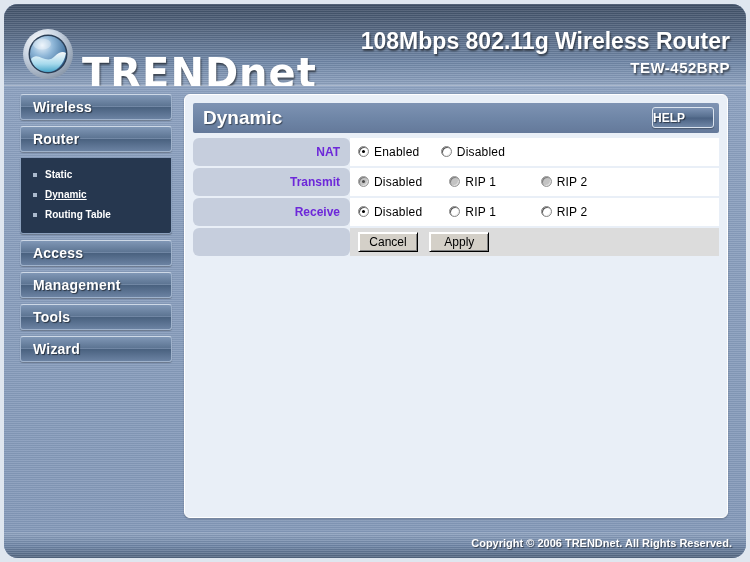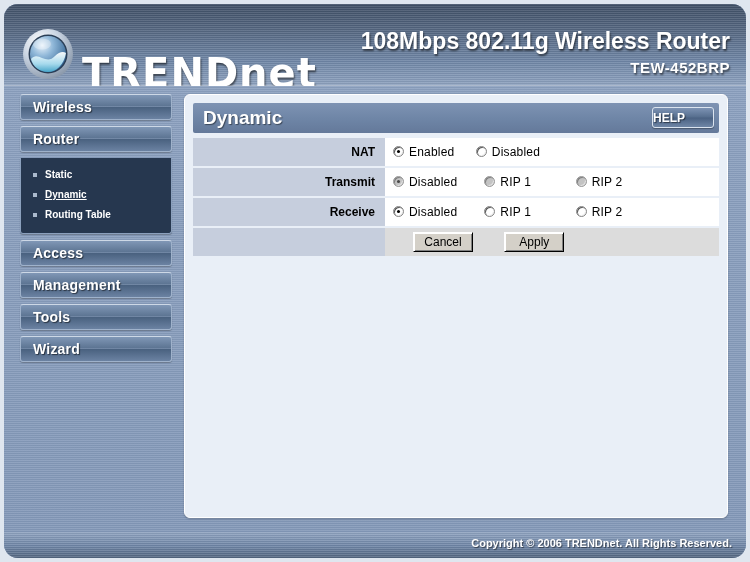--- a/index.html
+++ b/index.html
@@ -225,26 +225,27 @@
     width: calc(100% - 16px);
   }
   .form-table td {
     background: #c6cedd;
     font-size: 12px;
     color: #000000;
     padding: 0;
     height: 28px;
   }
   .form-table td.lbl-cell {
-    width: 192px;
+    width: 157px;
     text-align: right;
     padding-right: 10px;
     font-weight: bold;
     font-size: 12px;
-    color: #000000;
+    color: #6d28d9;
+    border-radius: 6px;
   }
   .form-table td.val-cell {
     background: #ffffff;
     padding-left: 8px;
   }
   .form-table tr.btn-row td.val-cell {
     background: #dcdcdc;
     padding-left: 8px;
   }
 
@@ -299,21 +300,20 @@
     color: #000;
     background: #d4d0c8;
     border: 1px solid #000000;
     border-top-color: #ffffff;
     border-left-color: #ffffff;
     box-shadow: inset 1px 1px 0 #ffffff, inset -1px -1px 0 #808080;
     padding: 0 8px;
     margin-right: 8px;
     cursor: pointer;
     vertical-align: middle;
-    margin-left: 20px;
   }
 
   
   .footer {
     position: absolute;
     left: 0; bottom: 0;
     width: 742px; height: 26px;
     background:
       repeating-linear-gradient(
         to bottom,

